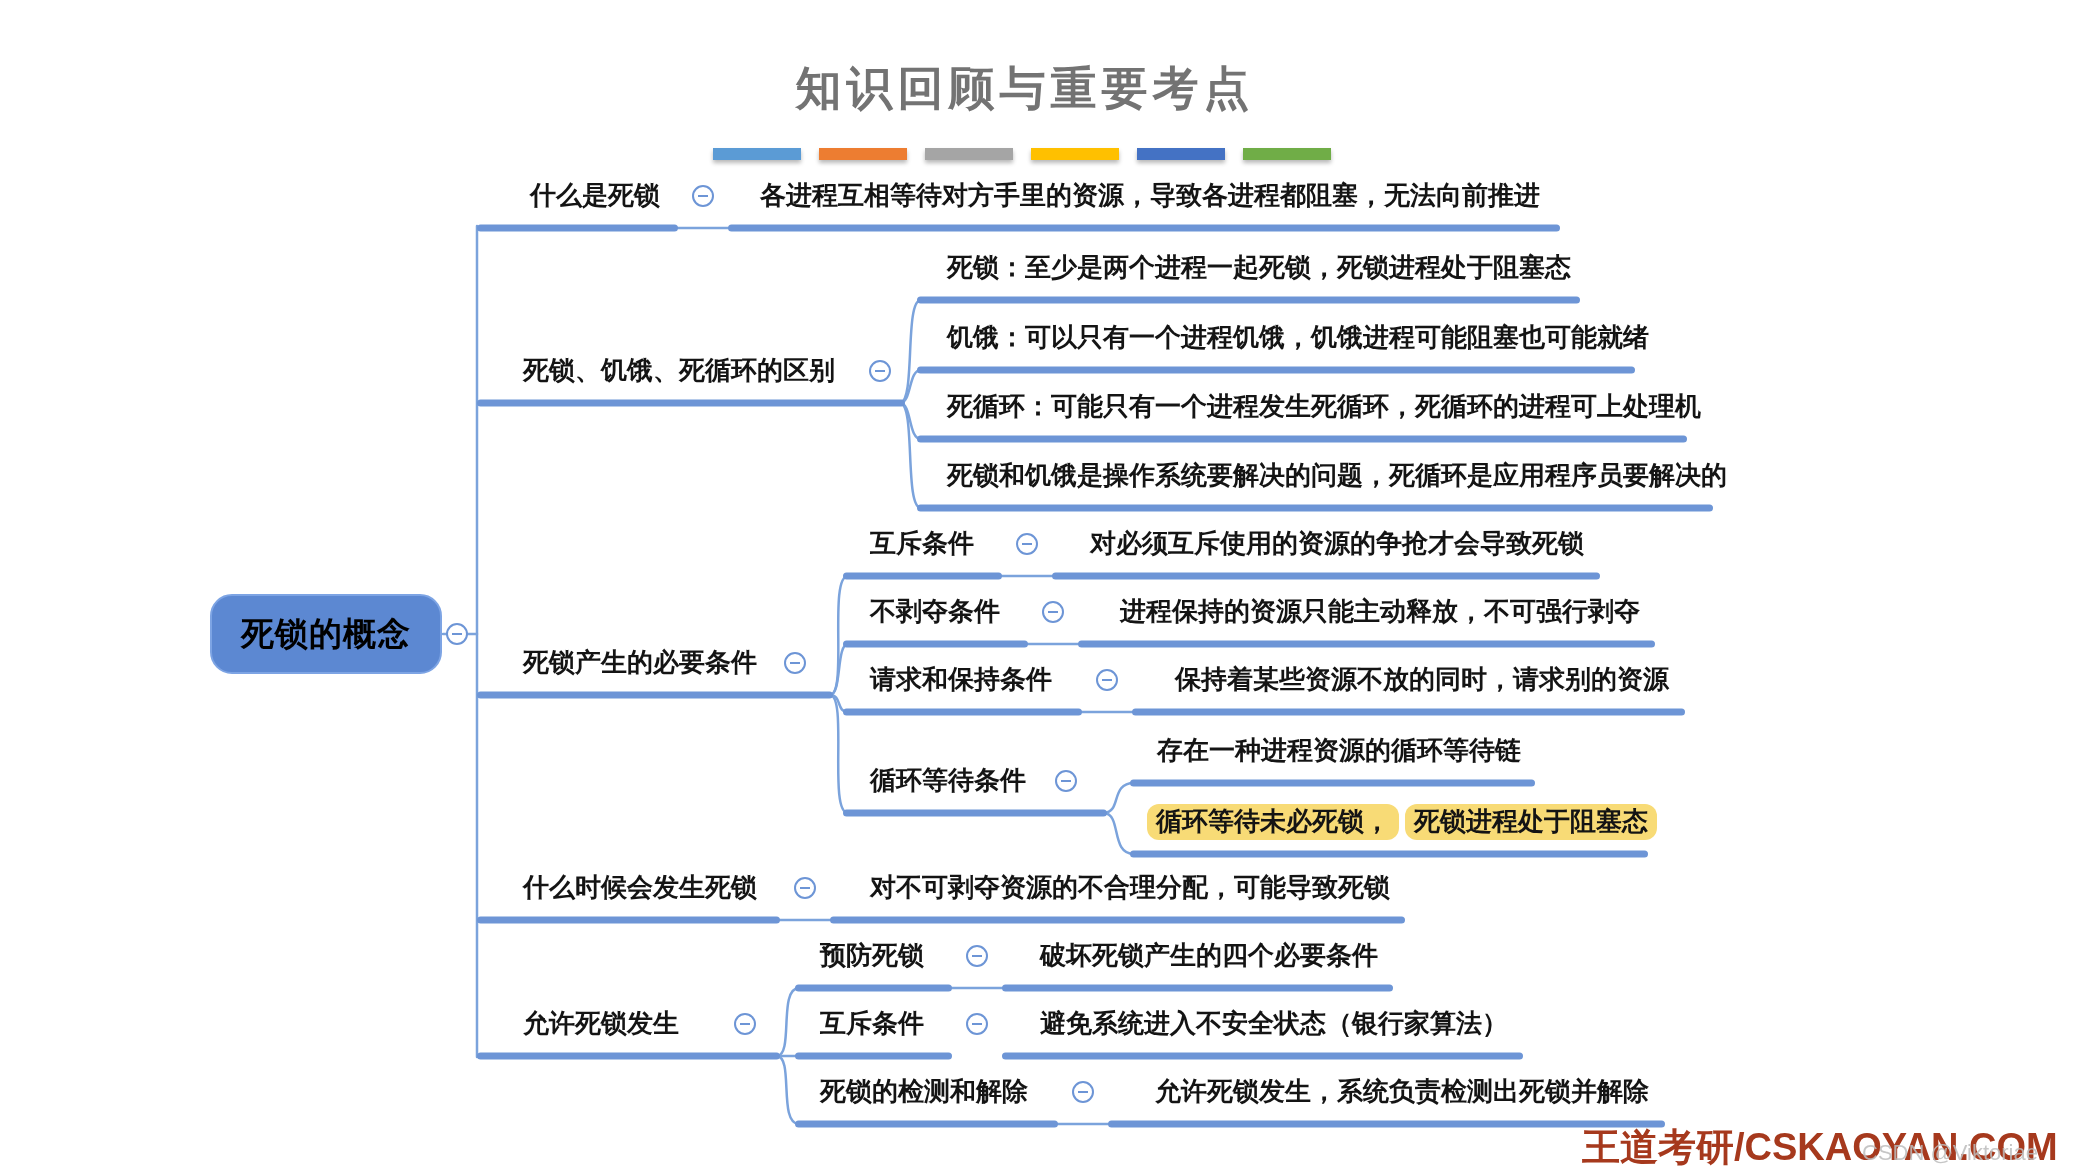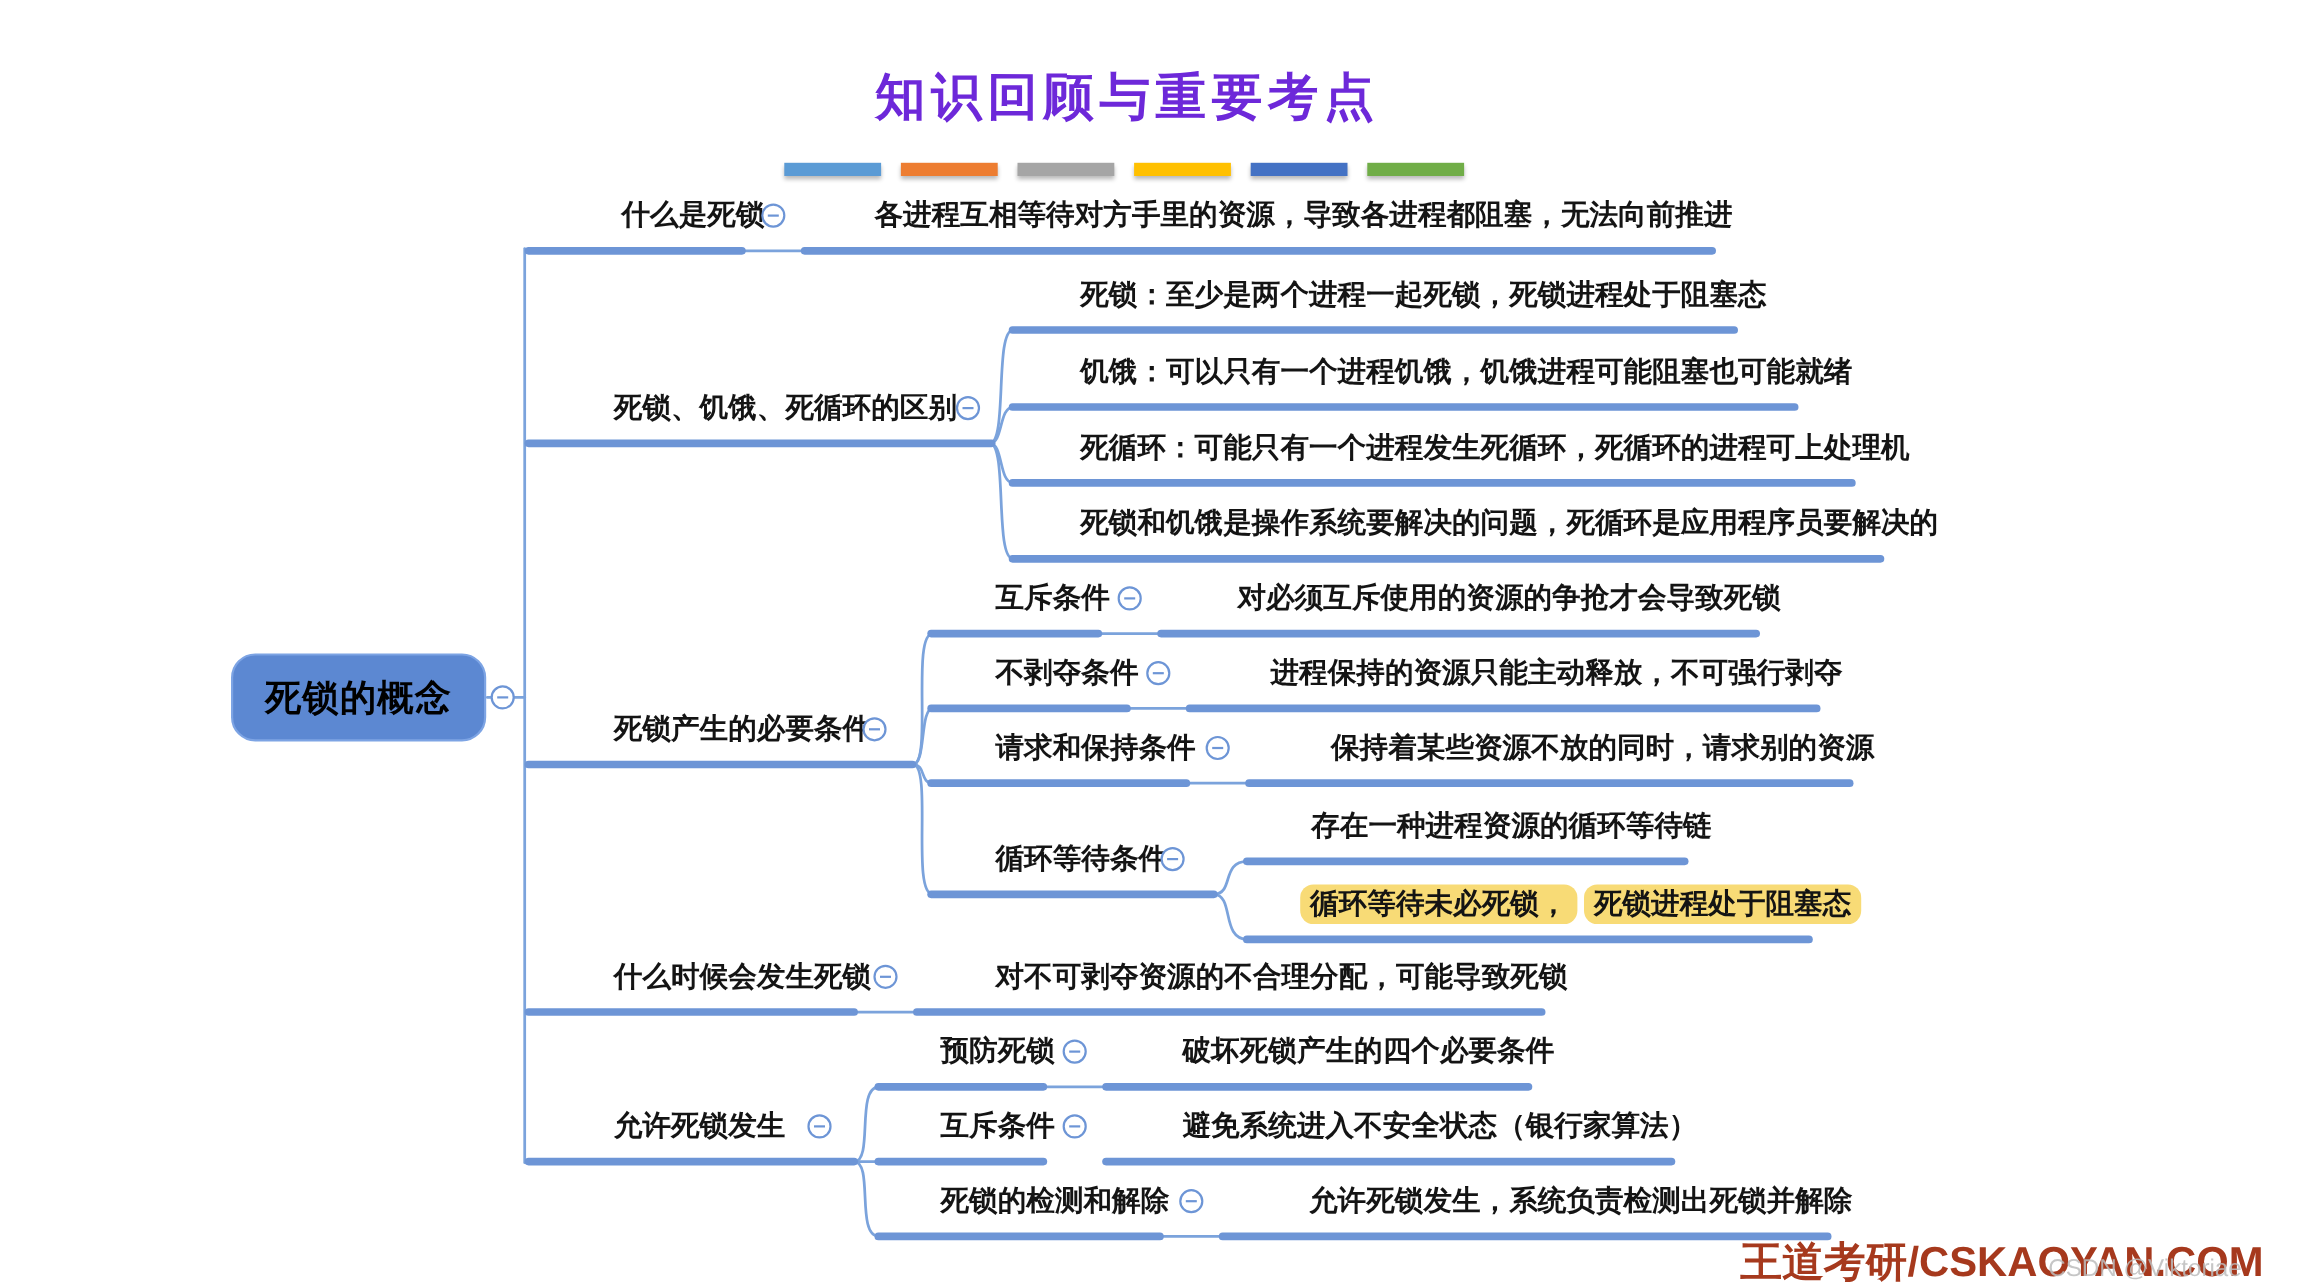--- a/index.html
+++ b/index.html
@@ -1,25 +1,25 @@
 <!DOCTYPE html>
 <html><head>
 <meta charset="utf-8">
 <style>
   html,body{margin:0;padding:0;background:#ffffff;}
   .canvas{position:relative;width:2090px;height:1168px;background:#fff;overflow:hidden;
           font-family:"Liberation Sans",sans-serif;}
   svg.links{position:absolute;left:0;top:0;z-index:0;}
   .page-title{position:absolute;left:740px;top:58px;width:570px;text-align:center;
       font-family:"DejaVu Serif","Liberation Serif",serif;font-weight:700;font-size:46px;
-      color:#6d28d9;letter-spacing:5px;white-space:nowrap;z-index:2;}
+      color:#737373;letter-spacing:5px;white-space:nowrap;z-index:2;}
   .legend-bar{position:absolute;top:148px;width:88px;height:12px;z-index:2;
       box-shadow:0 3px 4px rgba(0,0,0,.28);}
   .node{position:absolute;transform:translateY(-50%);white-space:nowrap;z-index:3;
-      font-weight:700;font-size:26px;color:#141414;line-height:1.15;margin-left:35px;}
+      font-weight:700;font-size:26px;color:#141414;line-height:1.15;}
   .bar{position:absolute;height:7px;border-radius:3.5px;background:#6D95D6;
       transform:translateY(-50%);z-index:1;}
   .toggle{position:absolute;width:22px;height:22px;box-sizing:border-box;
       transform:translate(-50%,-50%);border:2px solid #6D95D6;border-radius:50%;
       background:#fff;z-index:4;}
   .toggle::after{content:"";position:absolute;left:4px;right:4px;top:50%;height:2px;
       margin-top:-1px;background:#6D95D6;}
   .root-node{position:absolute;left:210px;top:594px;width:232px;height:80px;
       background:#5C88D2;border:2px solid #7DA4E4;border-radius:22px;box-sizing:border-box;
       display:flex;align-items:center;justify-content:center;z-index:3;}

